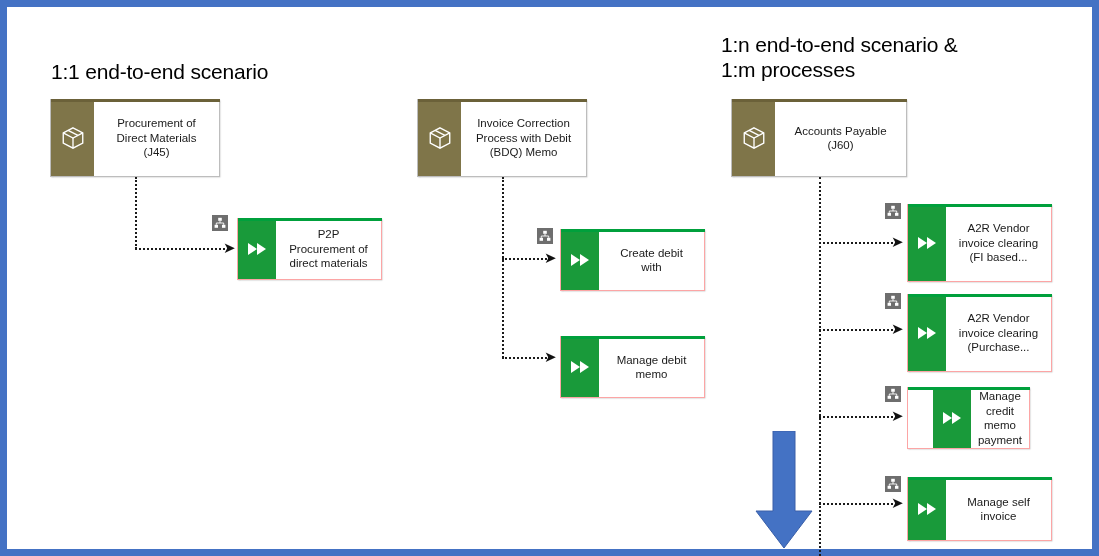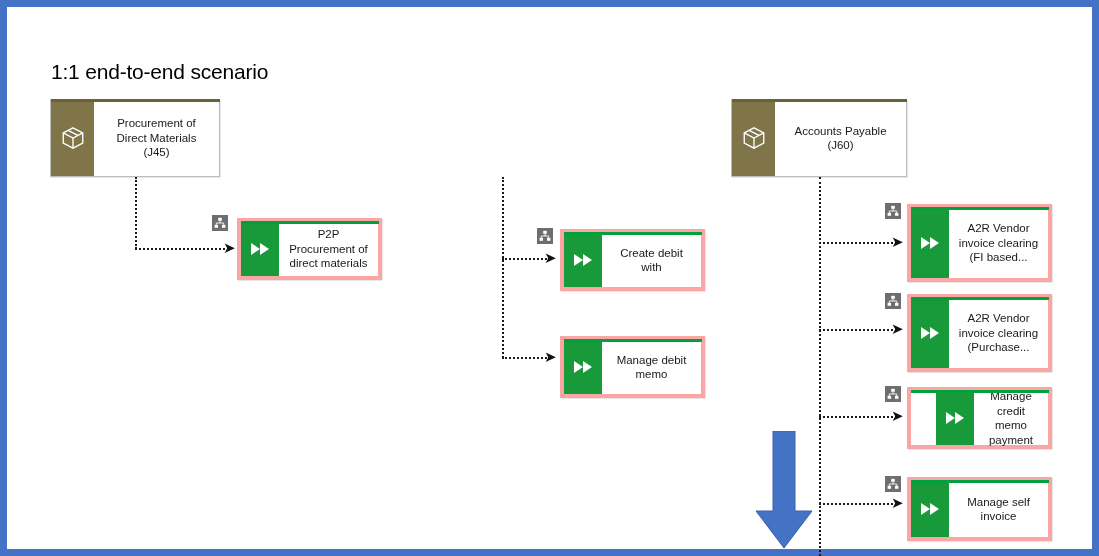--- a/index.html
+++ b/index.html
@@ -74,21 +74,21 @@
     color:#1a1a1a;
     padding:2px 4px;
     white-space:pre-line;
   }
 
   
   .proc-box{
     position:absolute;
     box-sizing:border-box;
     background:#ffffff;
-    border:4px solid #fca5a5;
+    border:1px solid #fca5a5;
     box-shadow:0.5px 0.5px 1.5px rgba(0,0,0,.30);
     display:flex;
     align-items:stretch;
   }
   .proc-box::before{
     content:"";
     position:absolute;
     left:0;top:-1px;right:-1px;height:3px;
     background:#00A03C;
   }
@@ -148,20 +148,22 @@
 
 <div id="canvas">
 
   <div class="grid" style="left:14px; top:80px; width:372px; height:226px;"></div>
   <div class="grid" style="left:400px; top:80px; width:320px; height:320px;"></div>
   <div class="grid" style="left:716px; top:80px; width:372px; height:462px;"></div>
 
   <div class="sec-title" style="left:44px; top:52px;">1:1 end-to-end scenario</div>
 
 
+  <div class="sec-title" style="left:714px; top:25px;">1:n end-to-end scenario &amp;
+1:m processes</div>
 
   <div class="scen-box" style="left:43px; top:92px; width:170px; height:78px;">
     <div class="scen-icon">
       <svg width="26" height="26" viewBox="0 0 24 24" fill="none" stroke="#ffffff" stroke-width="1.25">
         <path d="M12 2.6 21 7.3v9.4L12 21.4 3 16.7V7.3z"></path>
         <path d="M3 7.3 12 12l9-4.7"></path>
         <path d="M12 12v9.4"></path>
         <path d="M7.5 4.95 16.5 9.65"></path>
       </svg>
     </div>
@@ -188,20 +190,33 @@
       <svg width="22" height="16" viewBox="0 0 22 16" fill="#ffffff">
         <polygon points="2,2 11,8 2,14"></polygon>
         <polygon points="11,2 20,8 11,14"></polygon>
       </svg>
     </div>
     <div class="proc-label">P2P
 Procurement of
 direct materials</div>
   </div>
 
+  <div class="scen-box" style="left:410px; top:92px; width:170px; height:78px;">
+    <div class="scen-icon">
+      <svg width="26" height="26" viewBox="0 0 24 24" fill="none" stroke="#ffffff" stroke-width="1.25">
+        <path d="M12 2.6 21 7.3v9.4L12 21.4 3 16.7V7.3z"></path>
+        <path d="M3 7.3 12 12l9-4.7"></path>
+        <path d="M12 12v9.4"></path>
+        <path d="M7.5 4.95 16.5 9.65"></path>
+      </svg>
+    </div>
+    <div class="scen-label">Invoice Correction
+Process with Debit
+(BDQ) Memo</div>
+  </div>
 
   <div class="conn-v" style="left:495px; top:170px; height:181px;"></div>
 
   <div class="conn-h" style="left:495px; top:251px; width:48px;"></div>
   <div class="arrowhead" style="left:537px; top:244px;">➤</div>
 
   <div class="conn-h" style="left:495px; top:350px; width:48px;"></div>
   <div class="arrowhead" style="left:537px; top:343px;">➤</div>
 
   <div class="badge" style="left:530px; top:221px;">
@@ -312,21 +327,21 @@
       <svg width="22" height="16" viewBox="0 0 22 16" fill="#ffffff">
         <polygon points="2,2 11,8 2,14"></polygon>
           <polygon points="11,2 20,8 11,14"></polygon>
       </svg>
     </div>
     <div class="proc-label">A2R Vendor
 invoice clearing
 (Purchase...</div>
   </div>
 
-  <div class="proc-box" style="left:900px; top:380px; width:145px; height:62px;padding-left:25px;">
+  <div class="proc-box" style="left:900px; top:380px; width:123px; height:62px;padding-left:25px;">
     <div class="proc-icon">
       <svg width="22" height="16" viewBox="0 0 22 16" fill="#ffffff">
         <polygon points="2,2 11,8 2,14"></polygon>
           <polygon points="11,2 20,8 11,14"></polygon>
       </svg>
     </div>
     <div class="proc-label">Manage credit
 memo payment</div>
   </div>
 

